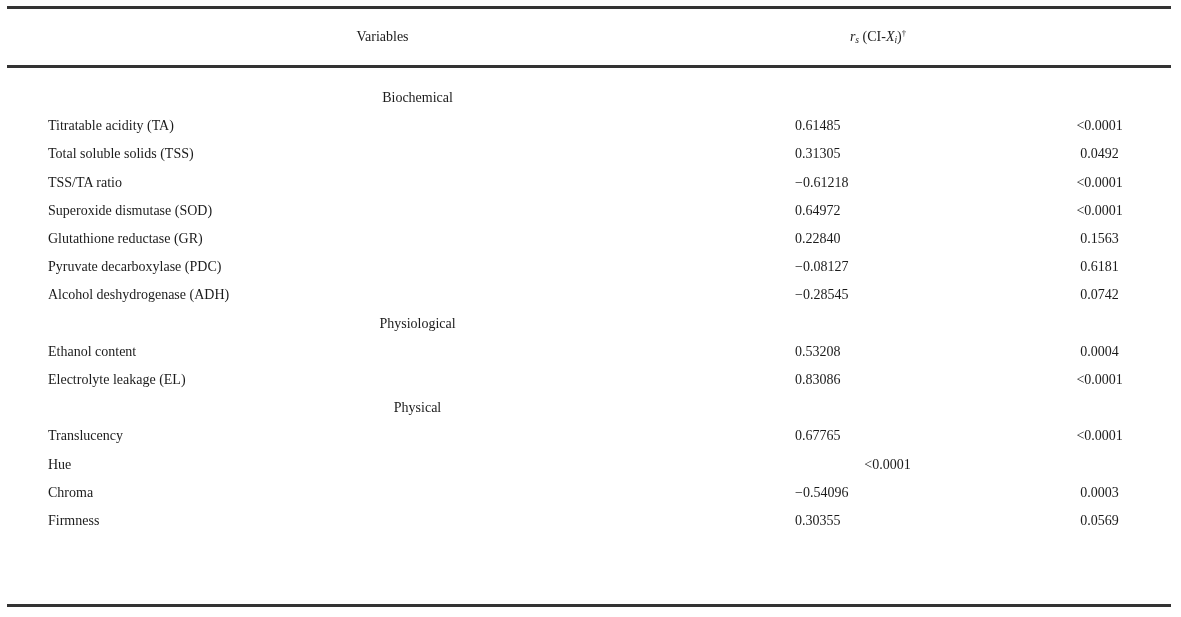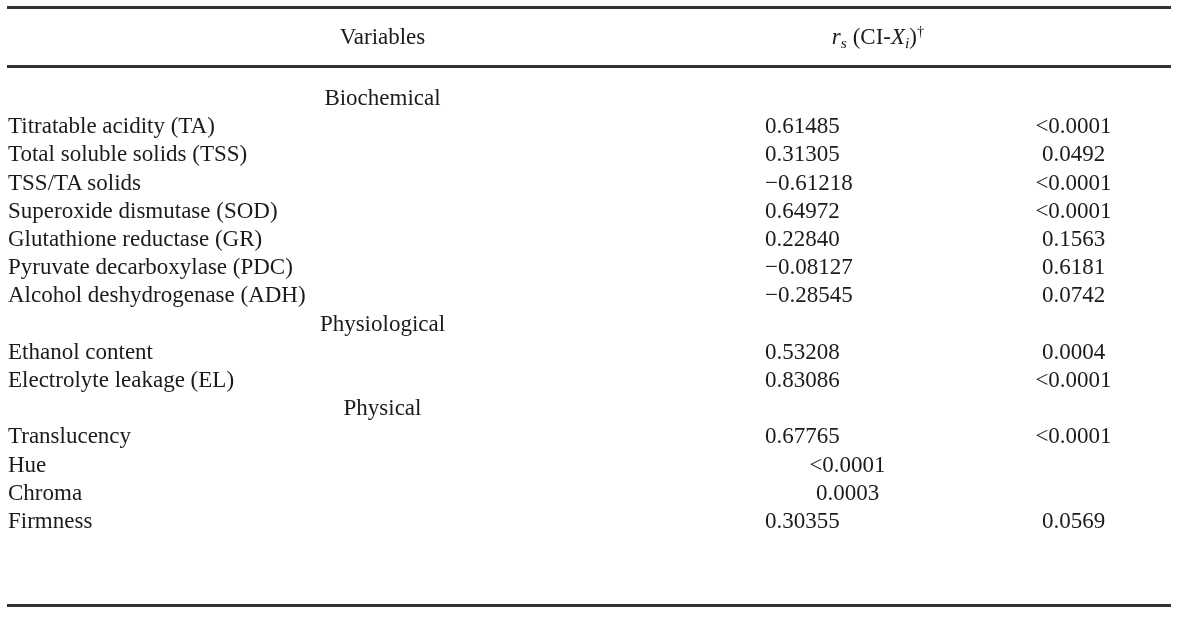--- a/index.html
+++ b/index.html
@@ -3,33 +3,33 @@
 <meta charset="utf-8">
 <style>
   html, body { margin: 0; padding: 0; background: #ffffff; }
   .page {
     position: relative;
     width: 1181px;
     height: 617px;
     background: #ffffff;
     font-family: "Liberation Serif", serif;
     color: #1b1b1b;
-    font-size: 23px;
+    font-size: 14px;
     overflow: hidden;
   }
   .rule { position: absolute; left: 7px; right: 10px; background: #333333; }
   .rule-top    { top: 6px;  height: 3px; }
   .rule-mid    { top: 65px; height: 3px; }
   .rule-bottom { top: 604px; height: 2.5px; }
 
   .header-row {
     position: absolute; top: 9px; left: 0; right: 0; height: 56px;
     display: flex; align-items: center;
   }
-  .tbody { position: absolute; top: 84px; left: 0; right: 8px; }
+  .tbody { position: absolute; top: 84px; left: 0; right: 0; padding-left: 40px; }
   .row { display: flex; align-items: center; height: 28.2px; }
 
   .cell { box-sizing: border-box; }
   .c1 { width: 765px; padding-left: 8px; text-align: left; }
   .c2 { width: 226px; text-align: left; padding-left: 0; }
   .c3 { width: 165px; text-align: center; padding-left: 0; }
   .center { text-align: center; padding-left: 0; }
   .row.section .c1 { text-align: center; padding-left: 0; }
 
   .it { font-style: italic; }
@@ -60,21 +60,21 @@
         <div class="cell c1">Titratable acidity (TA)</div>
         <div class="cell c2">0.61485</div>
         <div class="cell c3">&lt;0.0001</div>
       </div>
       <div class="row">
         <div class="cell c1">Total soluble solids (TSS)</div>
         <div class="cell c2">0.31305</div>
         <div class="cell c3">0.0492</div>
       </div>
       <div class="row">
-        <div class="cell c1">TSS/TA solids</div>
+        <div class="cell c1">TSS/TA ratio</div>
         <div class="cell c2">−0.61218</div>
         <div class="cell c3">&lt;0.0001</div>
       </div>
       <div class="row">
         <div class="cell c1">Superoxide dismutase (SOD)</div>
         <div class="cell c2">0.64972</div>
         <div class="cell c3">&lt;0.0001</div>
       </div>
       <div class="row">
         <div class="cell c1">Glutathione reductase (GR)</div>
@@ -115,20 +115,21 @@
         <div class="cell c1">Translucency</div>
         <div class="cell c2">0.67765</div>
         <div class="cell c3">&lt;0.0001</div>
       </div>
       <div class="row">
         <div class="cell c1">Hue</div>
         <div class="cell c3">&lt;0.0001</div>
       </div>
       <div class="row">
         <div class="cell c1">Chroma</div>
+        <div class="cell c2">−0.54096</div>
         <div class="cell c3">0.0003</div>
       </div>
       <div class="row">
         <div class="cell c1">Firmness</div>
         <div class="cell c2">0.30355</div>
         <div class="cell c3">0.0569</div>
       </div>
     </div>
 
   <div class="rule rule-bottom"></div>

